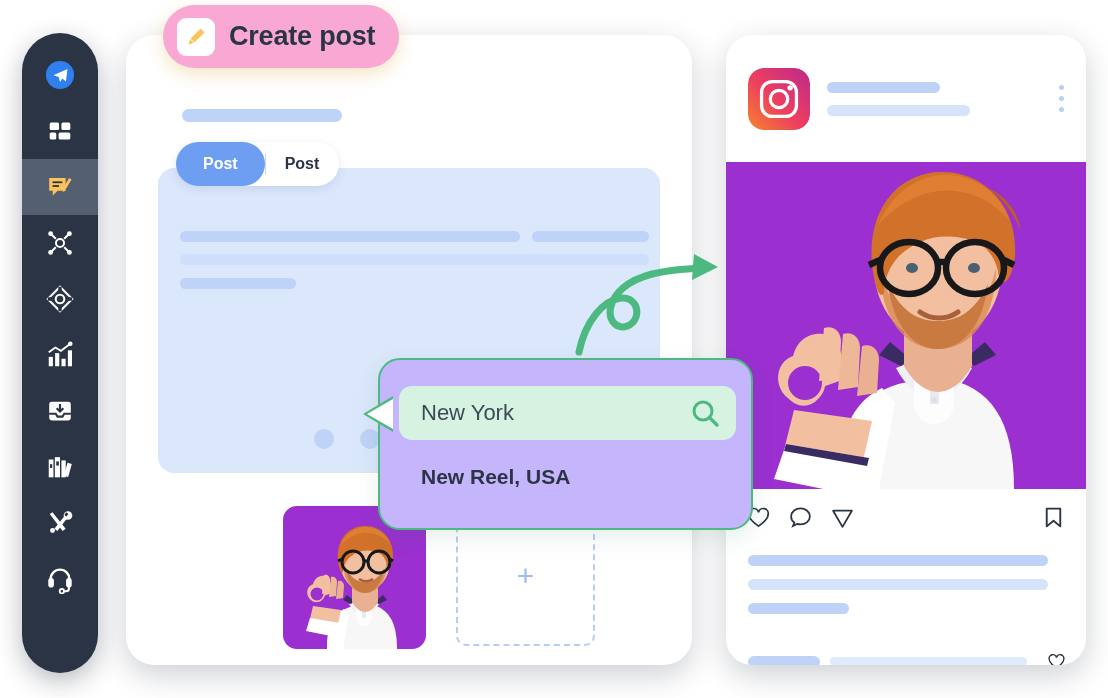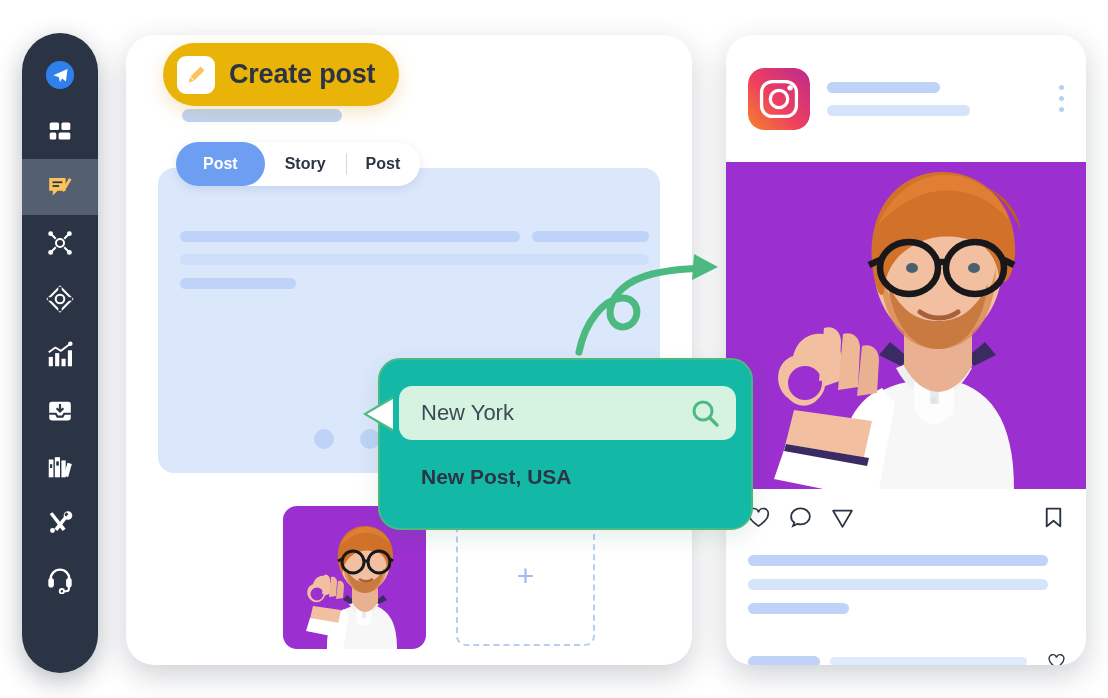--- a/index.html
+++ b/index.html
@@ -101,42 +101,41 @@
   .plus {
     position: absolute; left: 50%; top: 50%;
     transform: translate(-50%,-50%);
     color: #9dbdf0; font-size: 30px; font-weight: 400; line-height: 1;
   }
 
   
   .badge {
     position: absolute; left: 163px; top: 5px;
     height: 63px; padding: 0 24px 0 14px;
-    background: #eab308;
+    background: #f9a8d4;
     border-radius: 32px;
     display: flex; align-items: center; gap: 14px;
     box-shadow: 0 6px 18px rgba(220,160,40,.28);
     z-index: 40;
-    margin-top: 38px;
   }
   .badge-ico {
     width: 38px; height: 38px; border-radius: 9px;
     background: #ffffff;
     display: flex; align-items: center; justify-content: center;
   }
   .badge-text { font-size: 27px; font-weight: 700; color: #2b3445; letter-spacing: -.2px; }
 
   
   .arrow { position: absolute; left: 575px; top: 248px; z-index: 12; }
 
   
   .popup {
     position: absolute; left: 378px; top: 358px;
     width: 375px; height: 172px;
-    background: #14b8a6;
+    background: #c4b5fd;
     border: 2.5px solid #4cb981;
     border-radius: 22px;
     z-index: 30;
     box-shadow: 0 8px 22px rgba(40,120,90,.12);
   }
   .popup-tail {
     position: absolute; left: -13px; top: 39px;
     width: 26px; height: 30px;
     background: #ffffff;
     clip-path: polygon(100% 0, 0 50%, 100% 100%);
@@ -299,21 +298,20 @@
       </svg>
     </div>
   </nav>
 
   <section class="editor-card">
     <div class="hdr-skel"></div>
     <div class="compose-box"></div>
 
     <div class="tabs">
       <div class="tab active">Post</div>
-      <div class="tab">Story</div>
       <div class="tab divided">Post</div>
     </div>
 
     <div class="ln l1"></div>
     <div class="ln l1b"></div>
     <div class="ln l2"></div>
     <div class="ln l3"></div>
 
     <div class="dots">
       <span class="dot"></span>
@@ -396,21 +394,21 @@
     <div class="popup-tail"></div>
 
     <div class="search-field">
       <span class="search-value" title="Search location">New York</span>
       <svg width="30" height="30" viewBox="0 0 30 30">
         <circle cx="13" cy="13" r="9" fill="none" stroke="#4cb981" stroke-width="3"></circle>
         <path d="M19.6 19.6L27 27" stroke="#4cb981" stroke-width="3.4" stroke-linecap="round"></path>
       </svg>
     </div>
 
-    <div class="result">New Post, USA</div>
+    <div class="result">New Reel, USA</div>
   </div>
 
   <section class="ig-card">
 
     <header class="ig-head">
       <svg class="ig-logo" viewBox="0 0 64 64">
         <defs>
           <linearGradient id="igg" x1="0" y1="1" x2="1" y2="0">
             <stop offset="0%" stop-color="#f58529"></stop>
             <stop offset="45%" stop-color="#ee3f5f"></stop>

